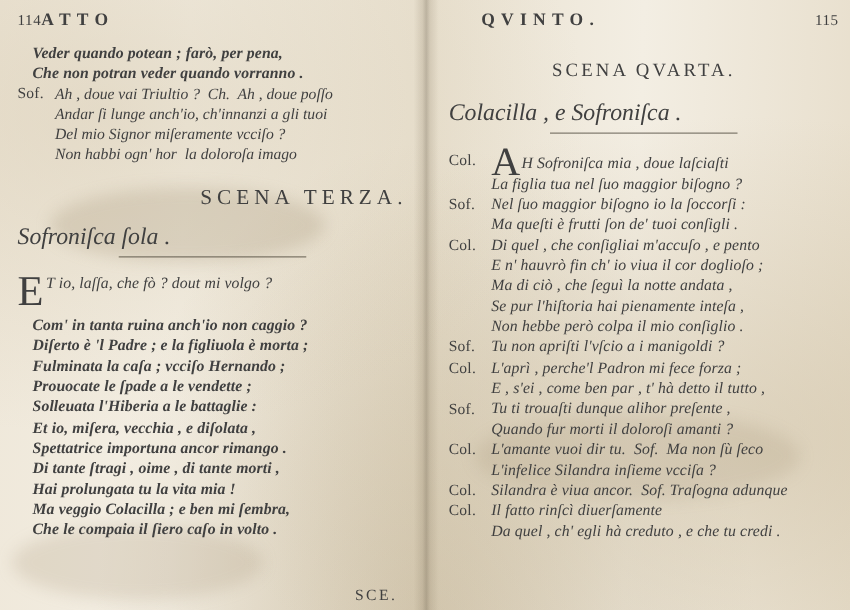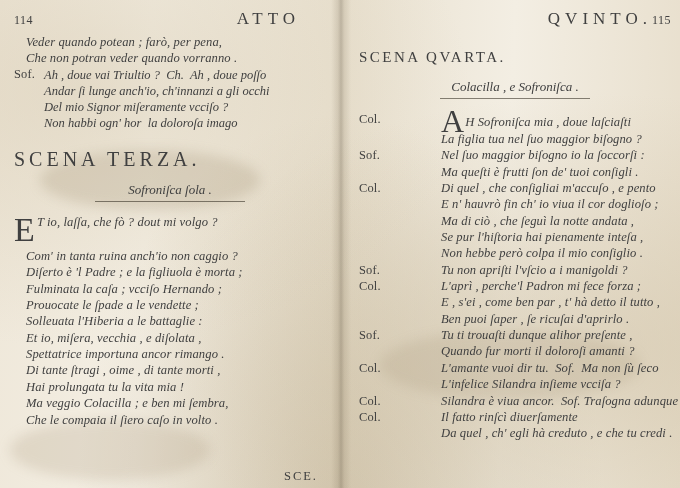--- a/index.html
+++ b/index.html
@@ -64,69 +64,68 @@
     height: 26px;
     font-variant: small-caps;
   }
   .folio {
     font-size: 12px;
     letter-spacing: 0.5px;
     font-family: "Liberation Serif", serif;
   }
   .running-head {
     flex: 1;
-    text-align: right;
-    font-size: 17px;
+    text-align: left;
+    font-size: 14px;
     letter-spacing: 5px;
-    font-weight: normal;
+    font-weight: bold;
     font-family: "Liberation Serif", serif;
   }
   .folio-right { text-align: center; }
   .head-spacer { width: 26px; }
 
   .verse {
     font-style: italic;
     font-size: 12.6px;
     line-height: 1.30;
     letter-spacing: 0.1px;
   }
   .verse .ln { display: block; white-space: pre; }
-  .indent1 { padding-left: 12px; }
+  .indent1 { padding-left: 12px; font-weight: bold; }
 
   .speechline {
     display: flex;
-    align-items: flex-start;
+    align-items: center;
     white-space: pre;
   }
   .spk {
     font-style: normal;
     font-size: 12.4px;
     min-width: 30px;
     letter-spacing: 0.2px;
   }
   .spk-wide { min-width: 34px; }
   .txt { font-style: italic; }
 
   .scene-head {
-    text-align: left;
-    font-size: 20px;
+    text-align: right;
+    font-size: 17px;
     letter-spacing: 4px;
     margin: 16px 0 10px 0;
     font-family: "Liberation Serif", serif;
   }
   .scene-head-sm {
-    text-align: left;
+    text-align: center;
     font-size: 15px;
     letter-spacing: 2.5px;
     margin: 14px 0 12px 0;
   }
   .persons {
-    text-align: center;
     font-style: italic;
-    font-size: 13px;
+    font-size: 19px;
     margin: 6px 0 12px 0;
   }
   .persons-rule {
     width: 150px;
     height: 1px;
     background: rgba(40,34,24,0.55);
     margin: 2px auto 0 auto;
   }
 
   
@@ -150,21 +149,21 @@
   .catchword {
     position: absolute;
     right: 22px;
     bottom: 4px;
     font-size: 12.5px;
     letter-spacing: 2px;
     font-variant: small-caps;
     z-index: 3;
   }
 
-  .right-col .speechline { margin-top: 0px; gap: 48px; }
+  .right-col .speechline { margin-top: 0px; }
   .right-col .verse { font-size: 12.6px; }
 
   .smudge {
     position: absolute;
     z-index: 1;
     pointer-events: none;
     border-radius: 50%;
     filter: blur(6px);
   }
 </style>
@@ -193,21 +192,21 @@
         <span class="ln indent1">Che non potran veder quando vorranno .</span>
       </div>
 
       <div>
         <div class="speechline">
           <span class="spk">Sof.</span>
           <span class="txt">Ah , doue vai Triultio ?  Ch.  Ah , doue poſſo</span>
         </div>
         <div class="speechline">
           <span class="spk"></span>
-          <span class="txt">Andar ſi lunge anch'io, ch'innanzi a gli occhi</span>
+          <span class="txt">Andar ſi lunge anch'io, ch'innanzi a gli tuoi</span>
         </div>
         <div class="speechline">
           <span class="spk"></span>
           <span class="txt">Del mio Signor miſeramente vcciſo ?</span>
         </div>
         <div class="speechline">
           <span class="spk"></span>
           <span class="txt">Non habbi ogn' hor  la doloroſa imago</span>
         </div>
       </div>
@@ -304,24 +303,20 @@
         </div>
 
         <div class="speechline">
           <span class="spk spk-wide">Col.</span>
           <span class="txt">L'aprì , perche'l Padron mi fece forza ;</span>
         </div>
         <div class="speechline">
           <span class="spk spk-wide"></span>
           <span class="txt">E , s'ei , come ben par , t' hà detto il tutto ,</span>
         </div>
-        <div class="speechline">
-          <span class="spk spk-wide"></span>
-          <span class="txt">Ben puoi ſaper , ſe ricuſai d'aprirlo .</span>
-        </div>
 
         <div class="speechline">
           <span class="spk spk-wide">Sof.</span>
           <span class="txt">Tu ti trouaſti dunque alihor preſente ,</span>
         </div>
         <div class="speechline">
           <span class="spk spk-wide"></span>
           <span class="txt">Quando fur morti il doloroſi amanti ?</span>
         </div>
 

